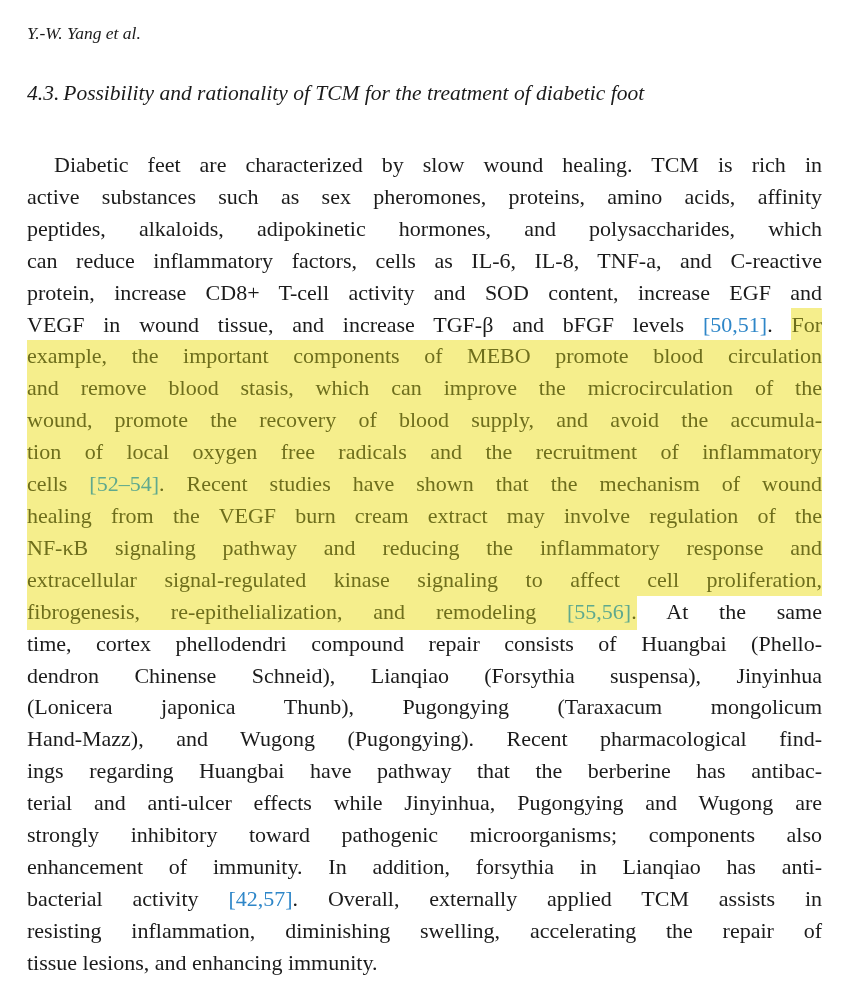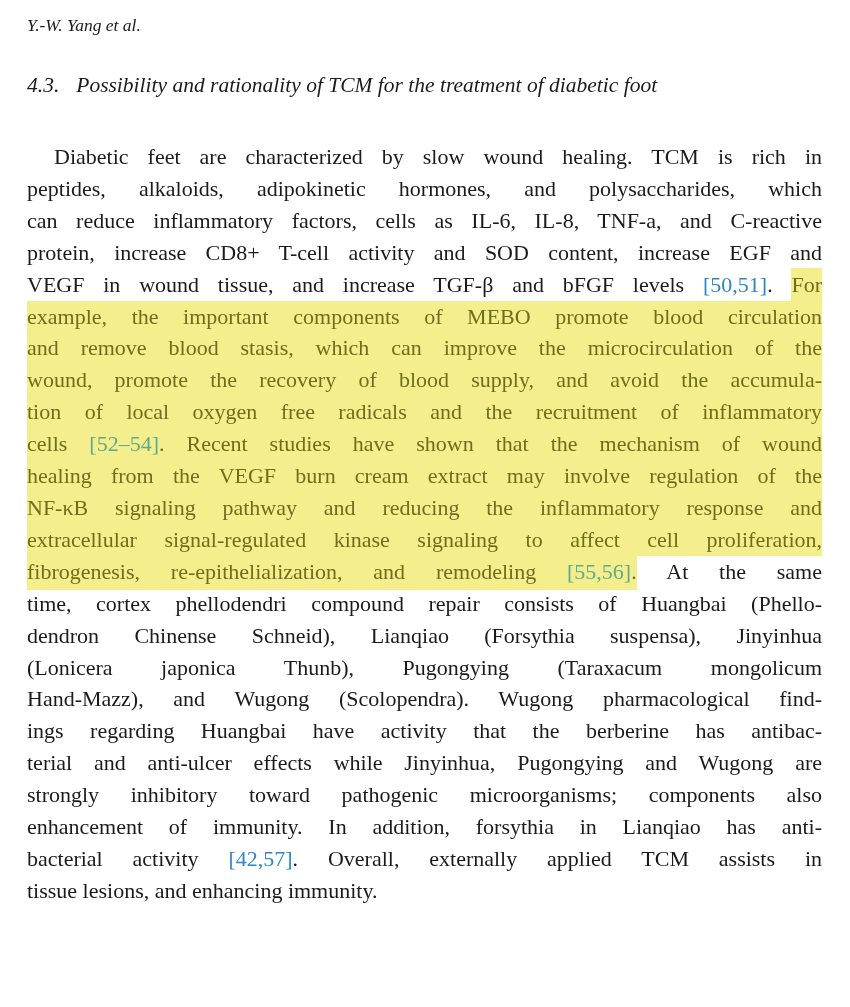--- a/index.html
+++ b/index.html
@@ -11,37 +11,37 @@
   }
   * { box-sizing: border-box; }
   html, body { margin: 0; padding: 0; }
   body {
     width: 850px; height: 1007px;
     background: #ffffff;
     color: var(--text);
     font-family: "Liberation Serif", serif;
     overflow: hidden;
   }
-  .page { padding: 0 28px 0 27px; }
+  .page { padding: 8px 28px 0 27px; }
 
   .running-head {
     padding-top: 15px;
     font-style: italic;
     font-size: 17.5px;
     line-height: 21px;
   }
 
   .section-heading {
     margin: 36px 0 0 0;
     font-style: italic;
     font-weight: normal;
     font-size: 21.5px;
     line-height: 26px;
   }
-  .section-heading .sec-num { margin-right: 17px; }
+  .section-heading .sec-num { margin-right: 4px; }
 
   .paragraph {
     margin-top: 43px;
     font-size: 22px;
     line-height: 31.9px;
   }
   .line {
     text-align: justify;
     text-align-last: justify;
     white-space: pre-wrap;
@@ -69,38 +69,40 @@
 <div class="page">
 
   <div class="running-head">Y.-W. Yang et al.</div>
 
   <h2 class="section-heading">
     <span class="sec-num">4.3.</span><span>Possibility and rationality of TCM for the treatment of diabetic foot</span>
   </h2>
 
   <div class="paragraph">
       <div class="line indent"><span class="seg-normal">Diabetic feet are characterized by slow wound healing. TCM is rich in</span></div>
+      <div class="line"><span class="seg-normal">active substances such as sex pheromones, proteins, amino acids, affinity</span></div>
       <div class="line"><span class="seg-normal">peptides, alkaloids, adipokinetic hormones, and polysaccharides, which</span></div>
       <div class="line"><span class="seg-normal">can reduce inflammatory factors, cells as IL-6, IL-8, TNF-a, and C-reactive</span></div>
       <div class="line"><span class="seg-normal">protein, increase CD8+ T-cell activity and SOD content, increase EGF and</span></div>
       <div class="line"><span class="seg-normal">VEGF in wound tissue, and increase TGF-β and bFGF levels </span><span class="seg-cite">[50,51]</span><span class="seg-normal">. </span><span class="seg-hl">For</span></div>
       <div class="line hl-line"><span class="seg-hl">example, the important components of MEBO promote blood circulation</span></div>
       <div class="line hl-line"><span class="seg-hl">and remove blood stasis, which can improve the microcirculation of the</span></div>
       <div class="line hl-line"><span class="seg-hl">wound, promote the recovery of blood supply, and avoid the accumula-</span></div>
       <div class="line hl-line"><span class="seg-hl">tion of local oxygen free radicals and the recruitment of inflammatory</span></div>
       <div class="line hl-line"><span class="seg-hl">cells </span><span class="seg-hl-cite">[52–54]</span><span class="seg-hl">. Recent studies have shown that the mechanism of wound</span></div>
       <div class="line hl-line"><span class="seg-hl">healing from the VEGF burn cream extract may involve regulation of the</span></div>
       <div class="line hl-line"><span class="seg-hl">NF-κB signaling pathway and reducing the inflammatory response and</span></div>
       <div class="line hl-line"><span class="seg-hl">extracellular signal-regulated kinase signaling to affect cell proliferation,</span></div>
       <div class="line"><span class="seg-hl">fibrogenesis, re-epithelialization, and remodeling </span><span class="seg-hl-cite">[55,56]</span><span class="seg-hl">.</span><span class="seg-normal"> At the same</span></div>
       <div class="line"><span class="seg-normal">time, cortex phellodendri compound repair consists of Huangbai (Phello-</span></div>
       <div class="line"><span class="seg-normal">dendron Chinense Schneid), Lianqiao (Forsythia suspensa), Jinyinhua</span></div>
       <div class="line"><span class="seg-normal">(Lonicera japonica Thunb), Pugongying (Taraxacum mongolicum</span></div>
-      <div class="line"><span class="seg-normal">Hand-Mazz), and Wugong (Scolopendra). Wugong pharmacological find-</span></div>
-      <div class="line"><span class="seg-normal">ings regarding Huangbai have activity that the berberine has antibac-</span></div>
+      <div class="line"><span class="seg-normal">Hand-Mazz), and Wugong (Pugongying). Recent pharmacological find-</span></div>
+      <div class="line"><span class="seg-normal">ings regarding Huangbai have pathway that the berberine has antibac-</span></div>
       <div class="line"><span class="seg-normal">terial and anti-ulcer effects while Jinyinhua, Pugongying and Wugong are</span></div>
       <div class="line"><span class="seg-normal">strongly inhibitory toward pathogenic microorganisms; components also</span></div>
       <div class="line"><span class="seg-normal">enhancement of immunity. In addition, forsythia in Lianqiao has anti-</span></div>
       <div class="line"><span class="seg-normal">bacterial activity </span><span class="seg-cite">[42,57]</span><span class="seg-normal">. Overall, externally applied TCM assists in</span></div>
+      <div class="line"><span class="seg-normal">resisting inflammation, diminishing swelling, accelerating the repair of</span></div>
       <div class="line last"><span class="seg-normal">tissue lesions, and enhancing immunity.</span></div>
     </div>
 
 </div>
 
 </body></html>

